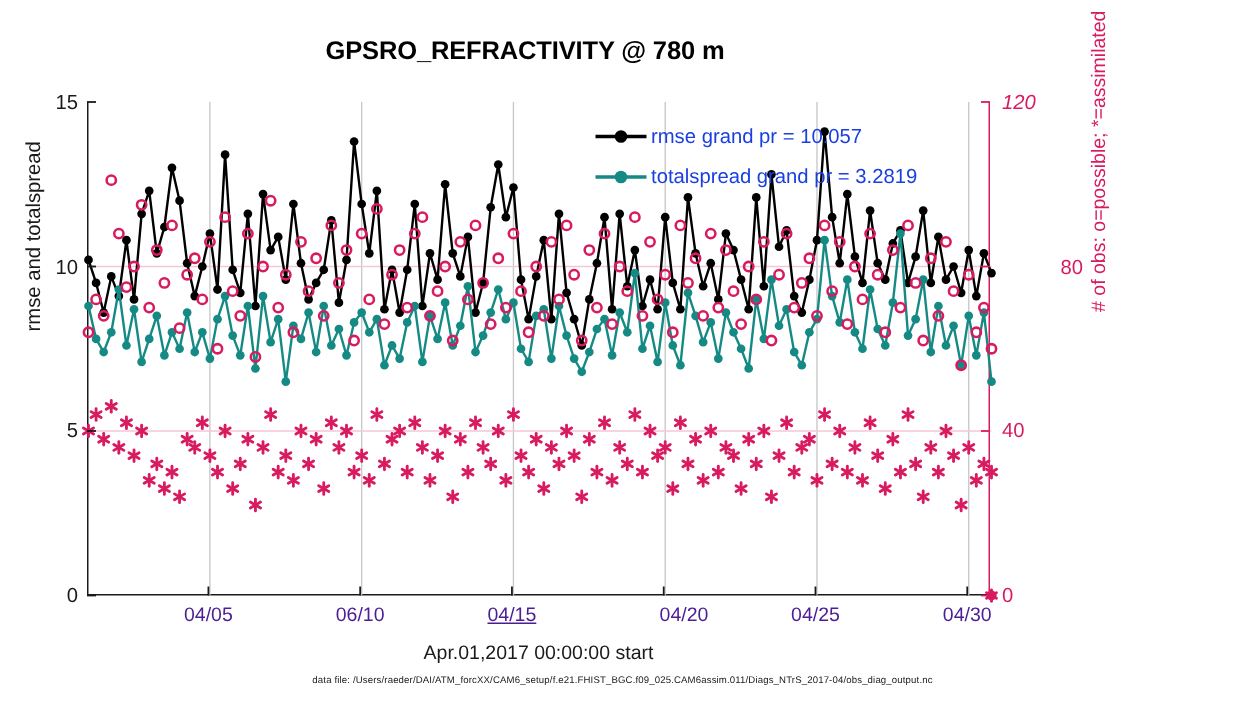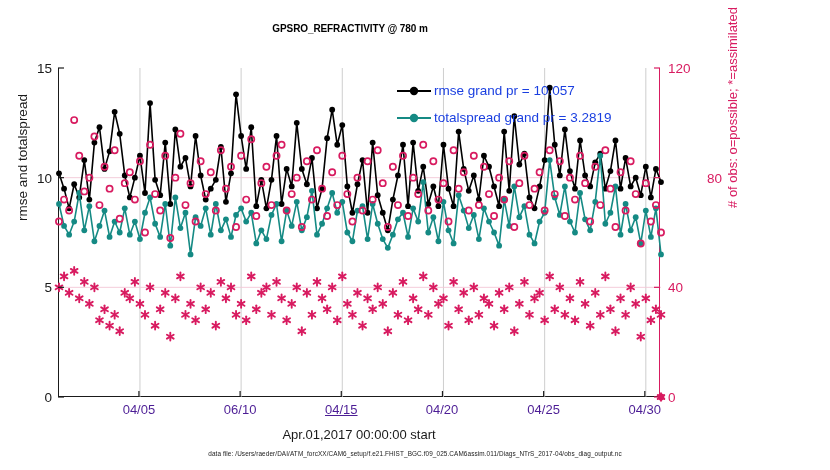--- a/index.html
+++ b/index.html
@@ -25,21 +25,21 @@
     left: 0;
     top: 22px;
     width: 700px;
     text-align: center;
     font-size: 13.5px;
     font-weight: bold;
     color: #000;
     line-height: 1.45;
     letter-spacing: -0.1px;
   }
-  .title-line2 { font-size: 10px; }
+  .title-line2 { font-size: 17px; }
   .plot-area {
     position: absolute;
     left: 58px;
     top: 68px;
     width: 602px;
     height: 329px;
     border-left: 1.3px solid #1a1a1a;
     border-bottom: 1.3px solid #1a1a1a;
     border-right: 1.3px solid #D81B60;
     border-top: none;
@@ -900,27 +900,27 @@
   <div id="ytick-left-layer">
       <div class="ytick-left" style="left: -8px; top: 397px; right: auto;">0</div>
       <div class="ytick-left" style="left: -8px; top: 287.333px; right: auto;">5</div>
       <div class="ytick-left" style="left: -8px; top: 177.667px; right: auto;">10</div>
       <div class="ytick-left" style="left: -8px; top: 68px; right: auto;">15</div>
     </div>
   <div id="ytick-right-layer">
       <div class="ytick-right" style="top: 397px;">0</div>
       <div class="ytick-right" style="top: 287.333px;">40</div>
       <div class="ytick-right" style="top: 177.667px; margin-left: 39px;">80</div>
-      <div class="ytick-right" style="top: 68px;">120</div>
+      <div class="ytick-right" style="top: 68px; font-style: italic;">120</div>
     </div>
   <div id="xtick-layer">
       <div class="xtick-label" style="left: 138.941px;">04/05</div>
       <div class="xtick-label" style="left: 240.118px;">06/10</div>
       <div class="xtick-label" style="left: 341.294px; text-decoration: underline;">04/15</div>
-      <div class="xtick-label" style="left: 442px;">04/20</div>
+      <div class="xtick-label" style="left: 456px;">04/20</div>
       <div class="xtick-label" style="left: 543.647px;">04/25</div>
       <div class="xtick-label" style="left: 644.824px;">04/30</div>
     </div>
   <svg id="tickmarks" width="830" height="470" style="position:absolute;left:0;top:0;pointer-events:none;">
       <line x1="58" y1="397" x2="64" y2="397" stroke="#1a1a1a" stroke-width="1.2"></line>
       <line x1="58" y1="287.33333333333337" x2="64" y2="287.33333333333337" stroke="#1a1a1a" stroke-width="1.2"></line>
       <line x1="58" y1="177.66666666666669" x2="64" y2="177.66666666666669" stroke="#1a1a1a" stroke-width="1.2"></line>
       <line x1="58" y1="68" x2="64" y2="68" stroke="#1a1a1a" stroke-width="1.2"></line>
       <line x1="654" y1="397" x2="660" y2="397" stroke="#D81B60" stroke-width="1.2"></line>
       <line x1="654" y1="287.33333333333337" x2="660" y2="287.33333333333337" stroke="#D81B60" stroke-width="1.2"></line>

